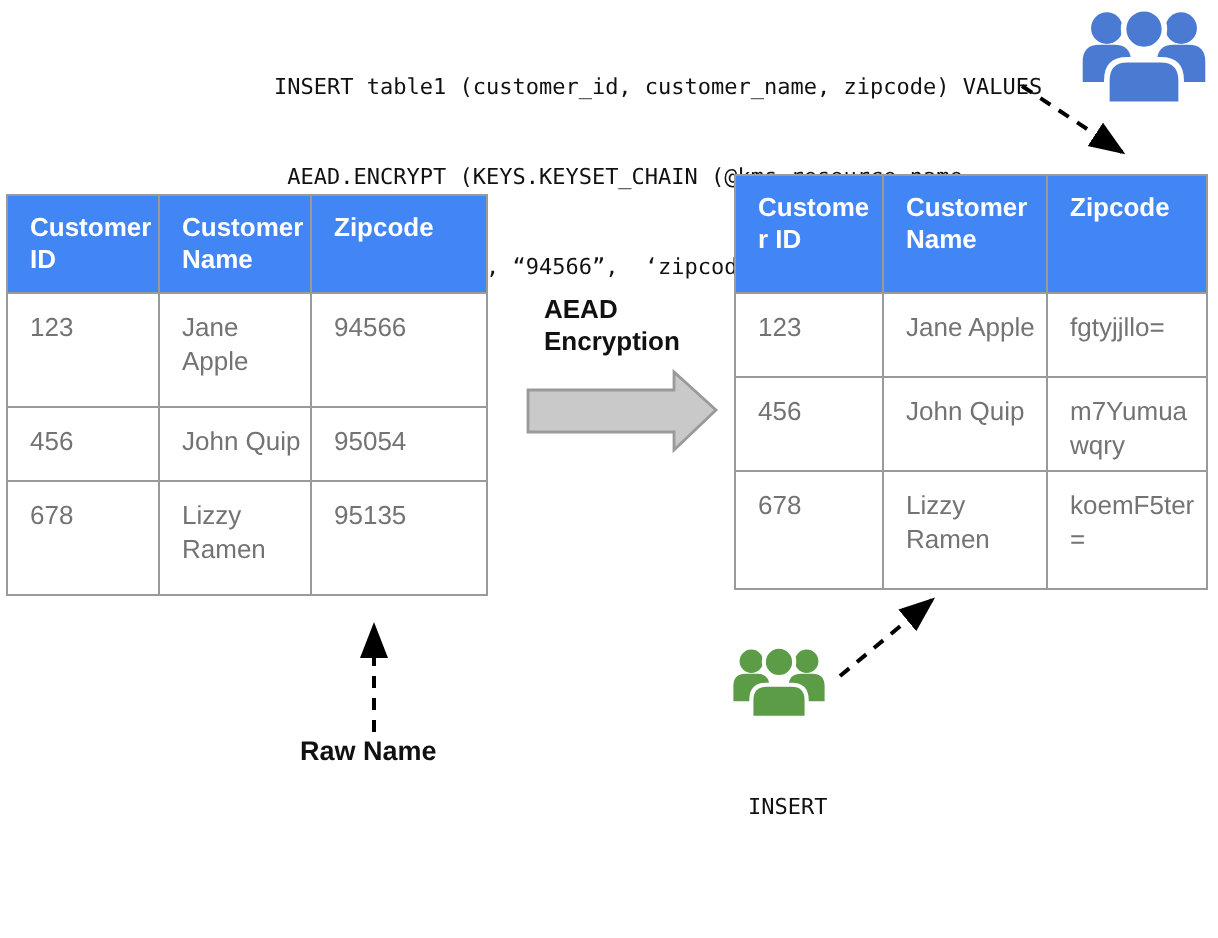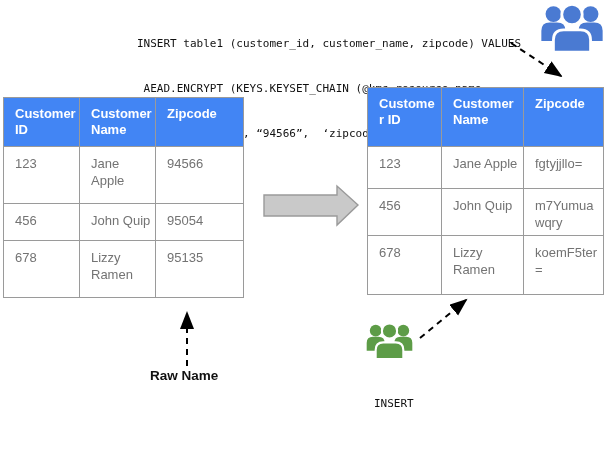--- a/index.html
+++ b/index.html
@@ -125,20 +125,21 @@
       <td>95054</td>
     </tr>
     <tr style="height:57px">
       <td>678</td>
       <td>Lizzy Ramen</td>
       <td>95135</td>
     </tr>
   </tbody>
     </table>
 
+  <div id="aead-label" class="bold-label">AEAD Encryption</div>
 
   <svg class="abs" style="left:263px; top:184px;" width="97" height="44" viewBox="0 0 97 44">
     <polygon points="1,11 74,11 74,2 95,21 74,41 74,32 1,32" fill="#c9c9c9" stroke="#9a9a9a" stroke-width="1.4"></polygon>
   </svg>
 
   <table id="enc-table" class="data-table">
     <colgroup>
         <col style="width:74px">
         <col style="width:82px">
         <col style="width:80px">

